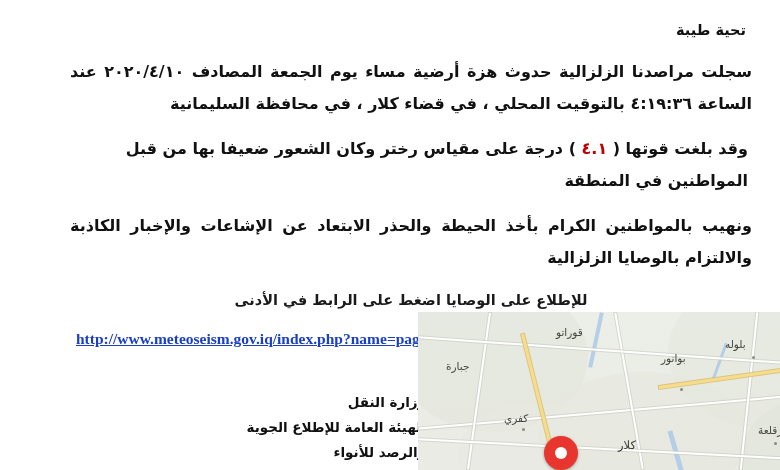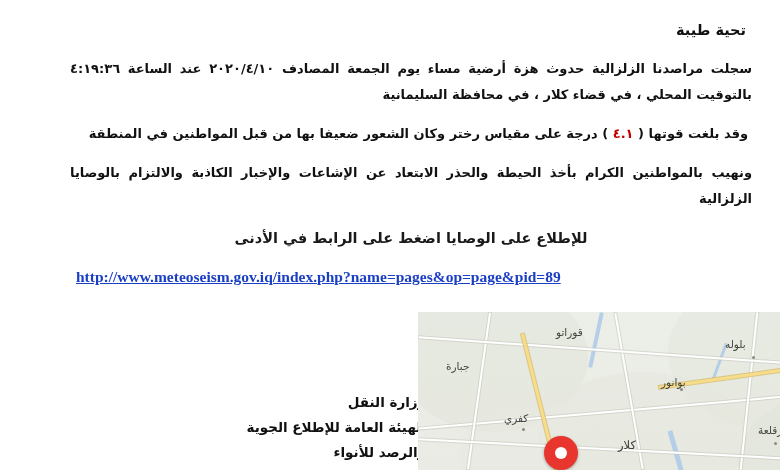--- a/index.html
+++ b/index.html
@@ -37,21 +37,21 @@
 
   .greeting {
     font-size: 14.5px;
     font-weight: bold;
     color: #111111;
     margin: 6px 6px 14px 0;
     line-height: 1.5;
   }
 
   .para {
-    font-size: 13px;
+    font-size: 16px;
     font-weight: bold;
     color: #111111;
     line-height: 2.0;
     margin: 0 0 13px 0;
     text-align: justify;
     text-justify: inter-word;
   }
 
   .para-2 {
     text-align: right;
@@ -245,21 +245,21 @@
       <div class="marker"></div>
 
       <div class="map-dot" style="left:398px; top:50px;"></div>
       <div class="map-dot" style="left:334px; top:44px;"></div>
       <div class="map-dot" style="left:262px; top:76px;"></div>
       <div class="map-dot" style="left:104px; top:116px;"></div>
       <div class="map-dot" style="left:356px; top:130px;"></div>
 
       <div class="map-label dark" style="left:382px; top:34px;">ازغله</div>
       <div class="map-label dark" style="left:307px; top:26px;">بلوله</div>
-      <div class="map-label dark" style="left:243px; top:64px;">بوانور</div>
+      <div class="map-label dark" style="left:243px; top:40px;">بوانور</div>
       <div class="map-label dark" style="left:86px; top:100px;">كفري</div>
       <div class="map-label big" style="left:200px; top:126px;font-family:Liberation Serif, serif;">كلار</div>
       <div class="map-label dark" style="left:340px; top:112px;">سرقلعة</div>
       <div class="map-label dark" style="left:28px; top:48px;">جبارة</div>
       <div class="map-label dark" style="left:138px; top:14px;text-align:center;">قوراتو</div>
     </div>
   </div>
 
 </div>
 

